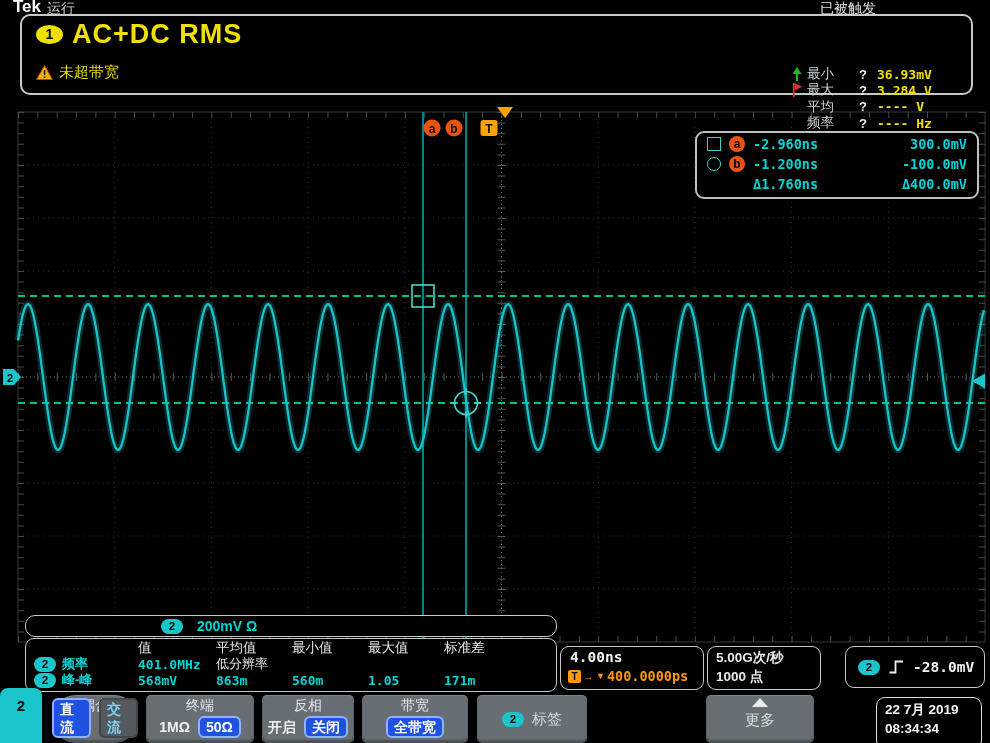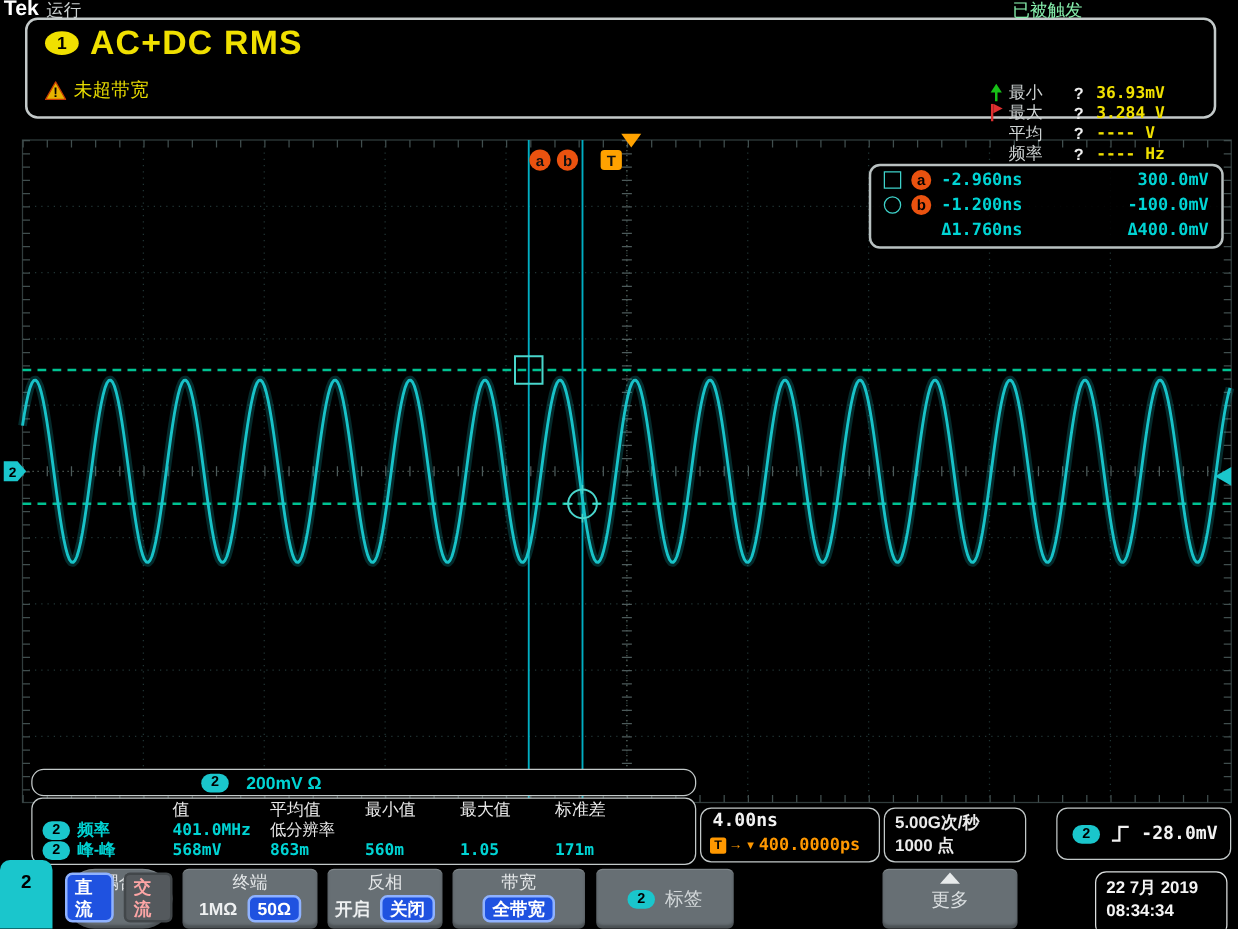--- a/index.html
+++ b/index.html
@@ -1,23 +1,23 @@
 <!DOCTYPE html>
 <html><head>
 <meta charset="utf-8">
 <style>
   html,body{margin:0;padding:0;background:#000;}
   body{width:990px;height:743px;position:relative;overflow:hidden;
        font-family:"Liberation Sans",sans-serif;-webkit-font-smoothing:none;}
   .mono{font-family:"DejaVu Sans Mono",monospace;}
   
-  #topbar{position:absolute;left:0;top:0;width:884px;height:16px;z-index:4;}
+  #topbar{position:absolute;left:10px;top:0;width:884px;height:16px;z-index:4;}
   #tek{position:absolute;left:3px;top:-3px;color:#fff;font-weight:bold;font-size:17px;}
   #runstat{position:absolute;left:37px;top:0px;color:#c9cfcf;font-size:14px;}
-  #trigstat{position:absolute;right:18px;top:0px;color:#86efac;font-size:14px;}
+  #trigstat{position:absolute;right:18px;top:0px;color:#e5e5e5;font-size:14px;}
   
   #banner{position:absolute;left:20px;top:14px;width:949px;height:77px;z-index:2;
           border:2px solid #c3c9c9;border-radius:10px;background:#000;}
   .ybadge{position:absolute;left:14px;top:9px;width:27px;height:19px;border-radius:50%;
           background:#f0e000;color:#000;font-weight:bold;font-size:14px;text-align:center;line-height:19px;}
   #bn-title{position:absolute;left:50px;top:3px;color:#f0e000;font-weight:bold;font-size:27px;letter-spacing:1px;}
   #bn-value{position:absolute;left:360px;top:3px;width:250px;text-align:center;color:#f0e000;font-weight:bold;font-size:27px;}
   #bn-warn{position:absolute;left:14px;top:47px;display:flex;align-items:center;gap:6px;color:#e8dc00;font-size:15px;}
   
   #scalebar{position:absolute;left:333px;top:26px;width:310px;height:50px;}
@@ -75,21 +75,21 @@
   #tbox .lev{color:#f2f2f2;font-weight:bold;font-size:14.5px;}
   
   #chtab{position:absolute;left:0;top:688px;width:42px;height:55px;background:#1ac6cc;border-radius:8px 8px 0 0;
          z-index:4;color:#000;font-weight:bold;font-size:15px;text-align:center;line-height:36px;}
   .menubtn{position:absolute;top:695px;height:48px;background:#676f74;border-radius:5px;z-index:4;
            box-shadow:inset 0 -3px 2px rgba(0,0,0,.28), inset 0 1px 0 rgba(255,255,255,.15);}
   .mb-title{position:absolute;top:2px;left:0;right:0;text-align:center;color:#e4e7e8;font-size:14px;}
   .mb-vals{position:absolute;bottom:5px;left:0;right:0;display:flex;justify-content:center;gap:8px;
            font-size:14px;font-weight:bold;align-items:center;}
   .chip-sel{background:#1f52e0;border:2px solid #8fb2ff;border-radius:6px;color:#fff;padding:0 6px;line-height:18px;}
-  .chip-dim{background:#54595d;border:2px solid #42474a;border-radius:5px;color:#fca5a5;padding:0 6px;line-height:18px;}
+  .chip-dim{background:#54595d;border:2px solid #42474a;border-radius:5px;color:#7dd3fc;padding:0 6px;line-height:18px;}
   .chip-plain{color:#eef0f1;line-height:20px;}
   #btn-coupling{left:52px;width:86px;border-radius:24px;} #btn-term{left:146px;width:108px;}
   #btn-invert{left:262px;width:92px;} #btn-bw{left:362px;width:106px;}
   #btn-label{left:477px;width:110px;display:flex;align-items:center;justify-content:center;gap:8px;}
   #btn-label span.txt{color:#d2d7d9;font-size:15px;}
   #btn-more{left:706px;width:108px;}
   #btn-more .uptri{position:absolute;top:3px;left:0;right:0;margin:auto;width:0;height:0;
         border-left:8px solid transparent;border-right:8px solid transparent;border-bottom:9px solid #e8ebec;}
   #btn-more .txt{position:absolute;top:16px;left:0;right:0;text-align:center;color:#dbdfe1;font-size:15px;}
   #datetime{position:absolute;left:876px;top:697px;width:106px;height:52px;z-index:4;

